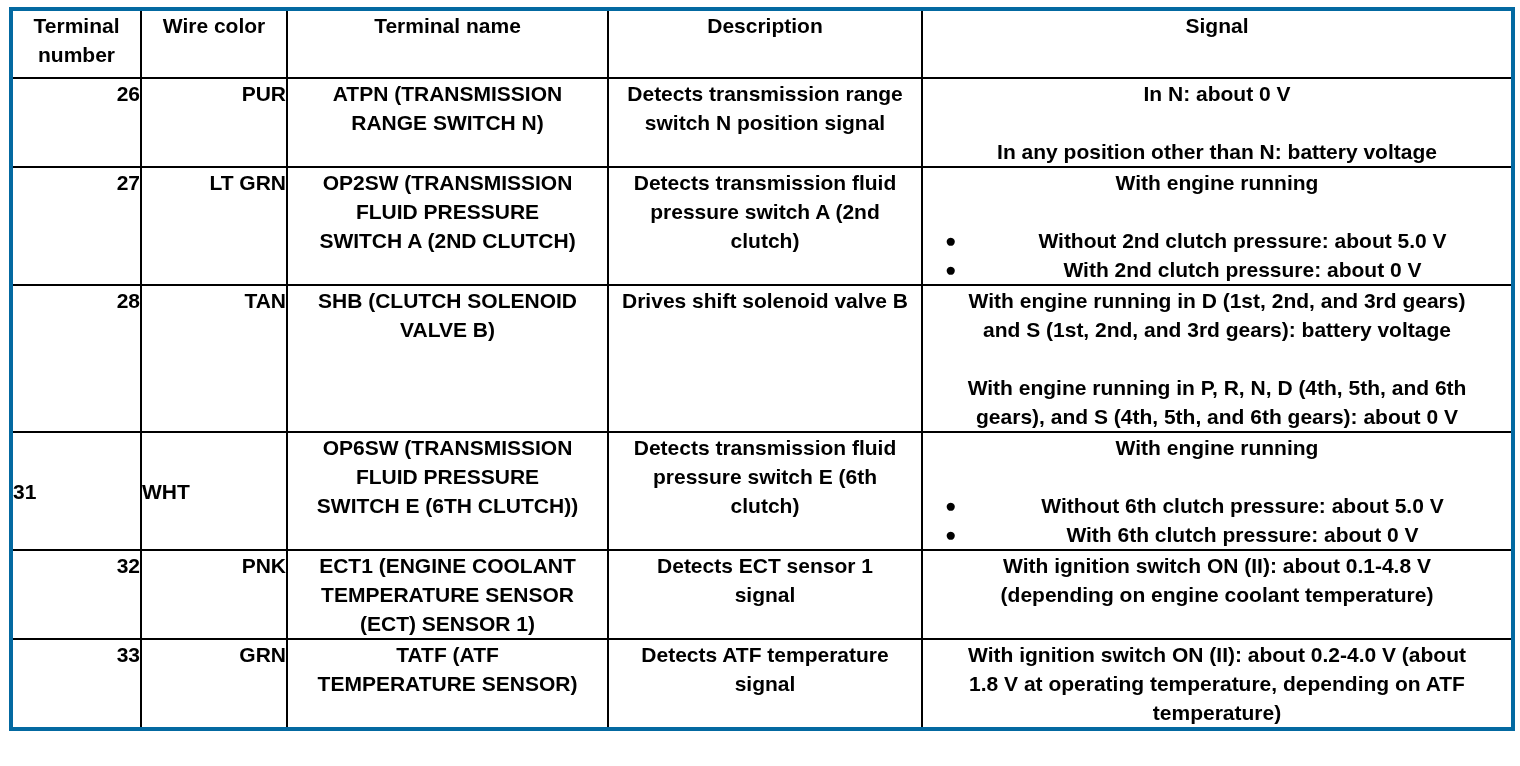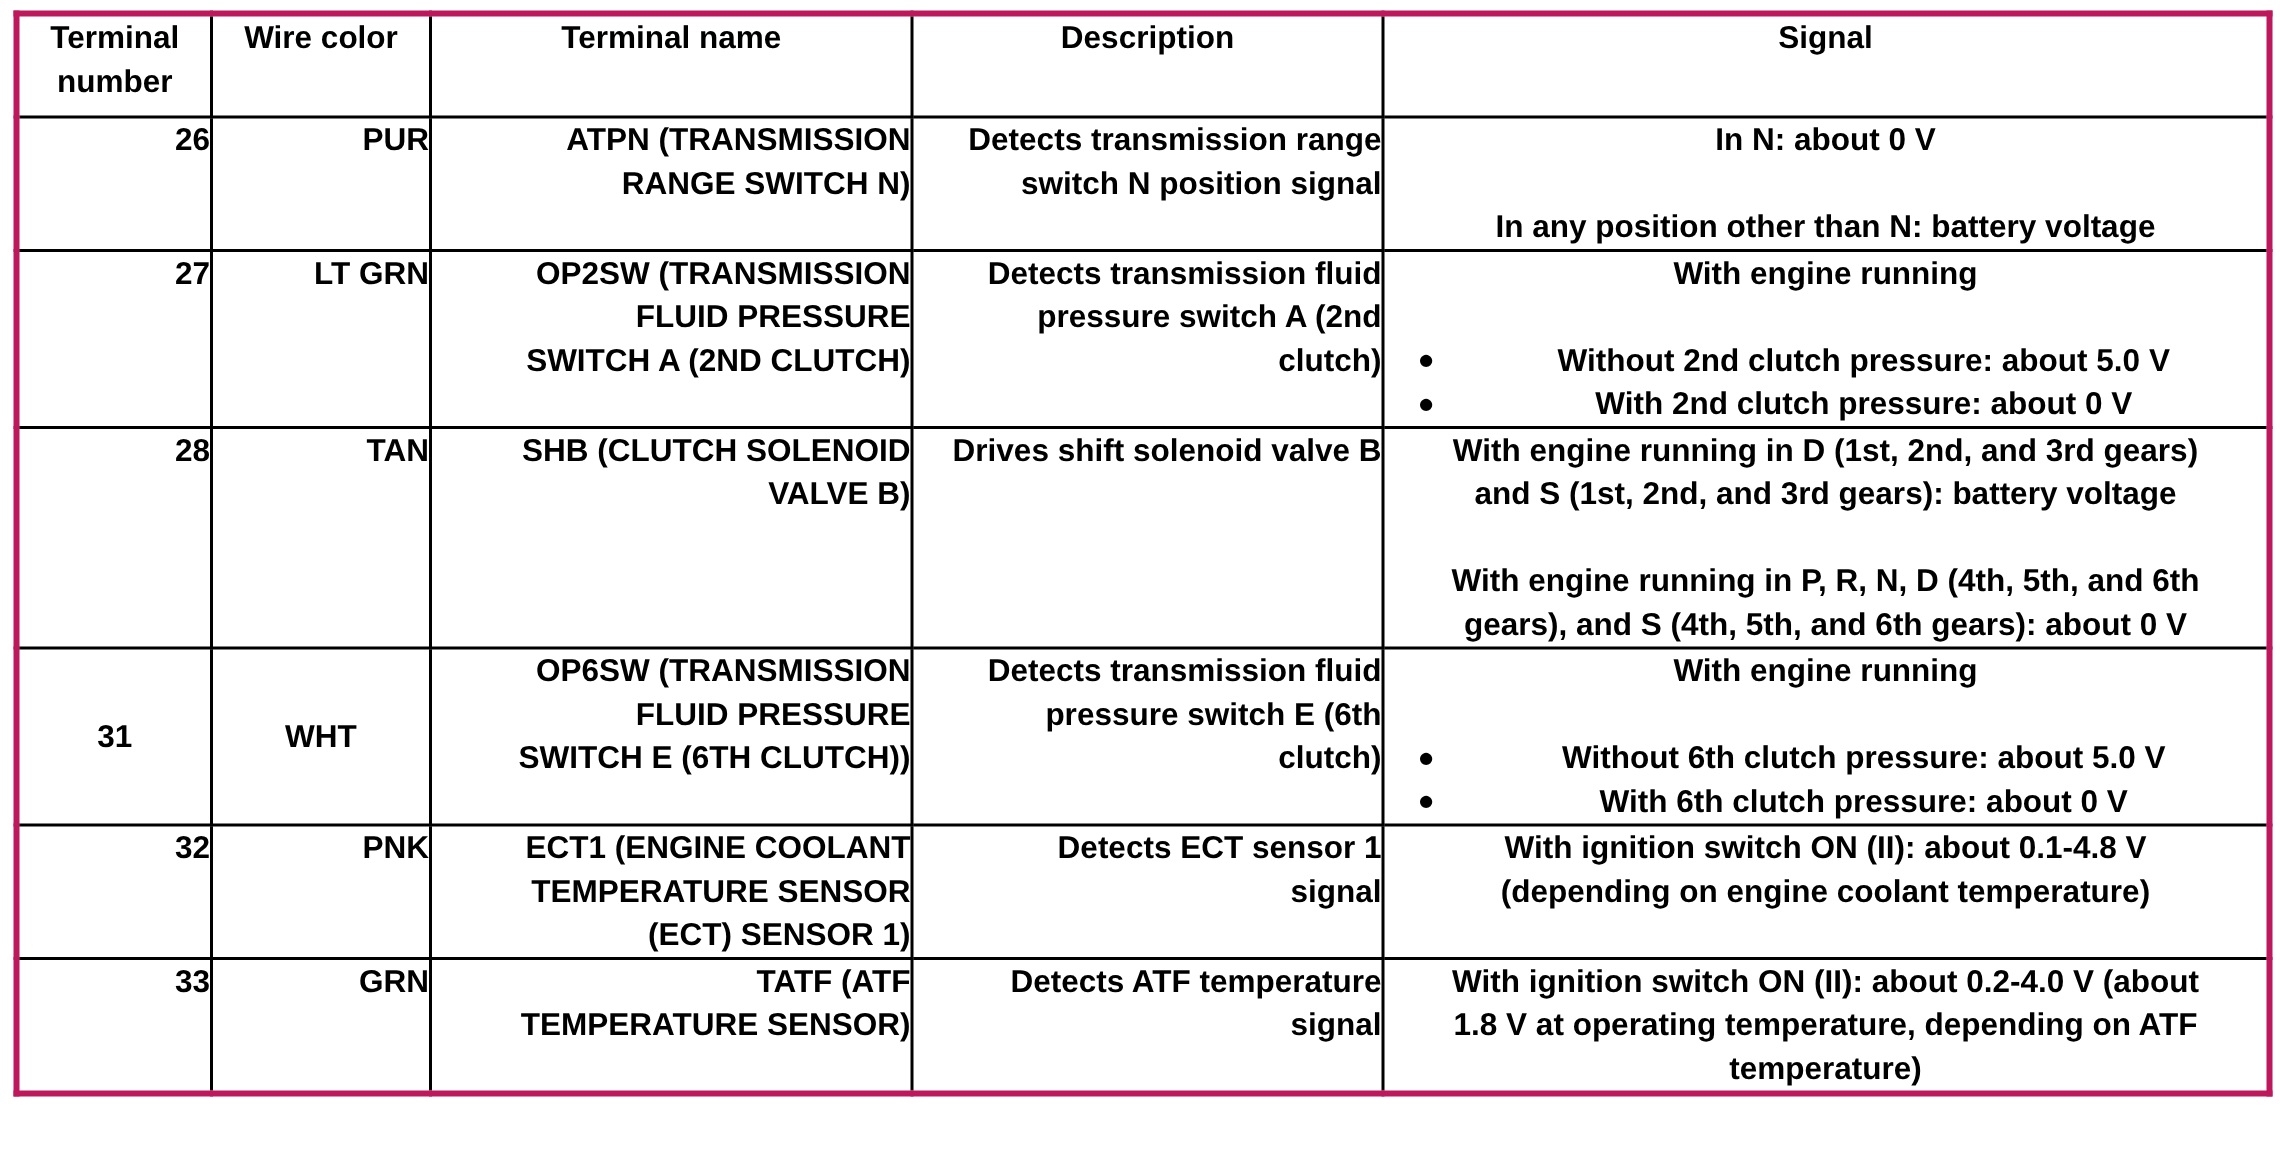--- a/index.html
+++ b/index.html
@@ -21,21 +21,21 @@
     height: 766px;
     box-sizing: border-box;
     padding: 7px 9px 8px 9px;
   }
 
   table.pinout {
     border-collapse: collapse;
     table-layout: fixed;
     width: 1502px;
     height: 559px;
-    border: 4px solid #be185d;
+    border: 4px solid #0369a1;
   }
 
   table.pinout col.c-term   { width: 130px; }
   table.pinout col.c-wire   { width: 146px; }
   table.pinout col.c-name   { width: 321px; }
   table.pinout col.c-desc   { width: 314px; }
   table.pinout col.c-signal { width: 591px; }
 
   table.pinout th,
   table.pinout td {
@@ -58,25 +58,25 @@
     font-weight: bold;
   }
   .head-line { display: block; white-space: pre; }
 
   
   td.cell-center {
     text-align: right;
     padding: 8px 4px 0 4px;
   }
   td.cell-left-flush {
+    text-align: left;
+    padding: 8px 2px 0 2px;
+  }
+  td.cell-text {
     text-align: center;
-    padding: 8px 2px 0 2px;
-  }
-  td.cell-text {
-    text-align: right;
     padding: 8px 1px 0 4px;
   }
   td.cell-signal {
     text-align: center;
     padding: 8px 6px 0 5px;
   }
 
   
   tr.row-offset td.cell-center,
   tr.row-offset td.cell-left-flush {

